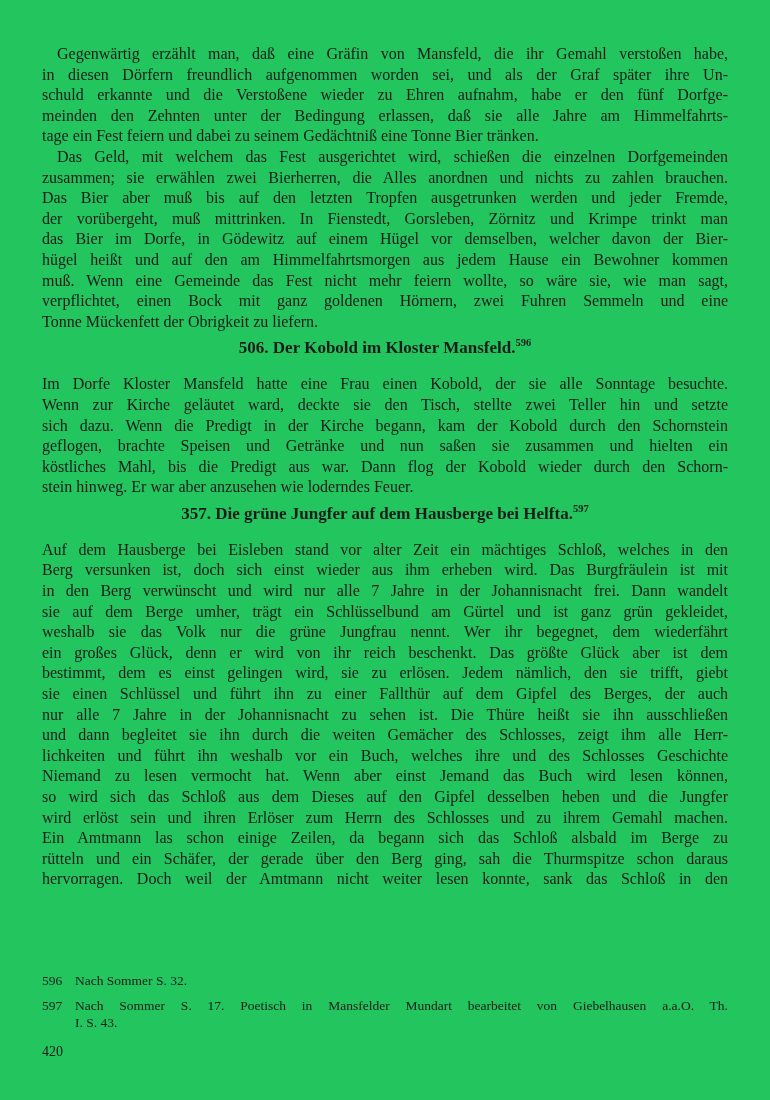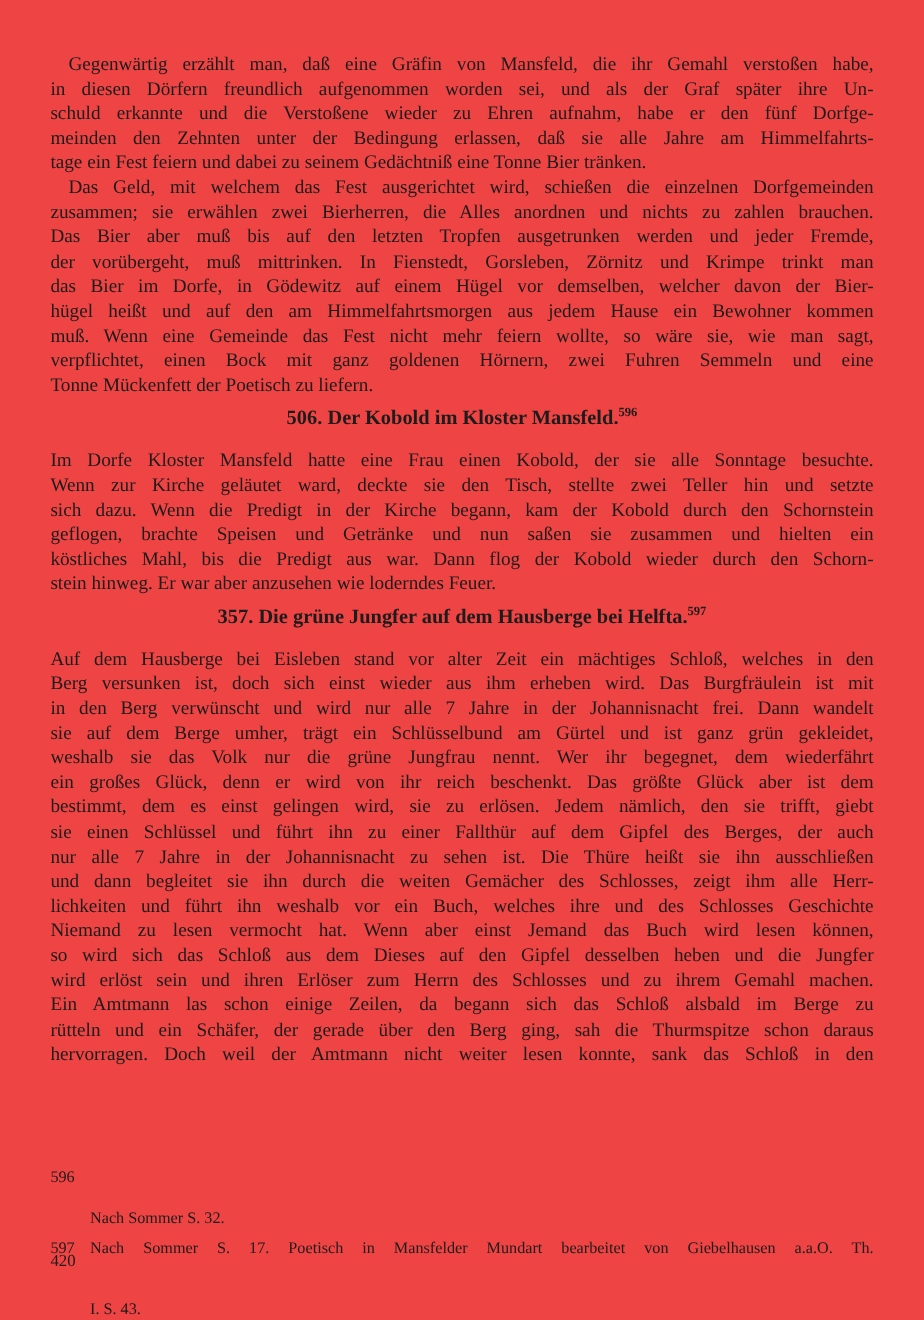--- a/index.html
+++ b/index.html
@@ -3,21 +3,21 @@
 <meta charset="utf-8">
 <style>
   html, body { margin: 0; padding: 0; }
   body {
     width: 770px; height: 1100px;
     background: #ffffff;
     font-family: "Liberation Serif", serif;
     color: #1c1c1c;
     overflow: hidden;
   }
-  .page { position: relative; width: 770px; height: 1100px; background: #ef4444; }
+  .page { position: relative; width: 770px; height: 1100px; background: #22c55e; }
   .text-block {
     position: absolute; left: 42px; top: 44px; width: 686px;
     font-size: 16px; line-height: 20.6px;
   }
   .paragraph { margin: 0; }
   .bodyline {
     text-align: justify;
     text-align-last: justify;
     white-space: normal;
   }
@@ -32,21 +32,21 @@
   }
   .heading sup { font-size: 10.5px; vertical-align: super; line-height: 0; }
   .footnotes {
     position: absolute; left: 42px; top: 972px; width: 686px;
     font-size: 13.5px; line-height: 17.5px;
   }
   .footnote { display: flex; margin-bottom: 7px; }
   .fn-num { flex: 0 0 33px; }
   .fn-body { flex: 1 1 auto; }
   .fn-line { text-align: justify; text-align-last: justify; }
-  .fn-line.lastline { text-align-last: left; margin-top: 34px; }
+  .fn-line.lastline { text-align-last: left; }
   .page-number {
     position: absolute; left: 42px; top: 1044px;
     font-size: 14px; line-height: 16px;
   }
 </style>
 </head>
 <body>
 
 <div class="page">
   <main class="text-block">
@@ -59,21 +59,21 @@
       </div>
       <div class="paragraph">
         <div class="bodyline indent">Das Geld, mit welchem das Fest ausgerichtet wird, schießen die einzelnen Dorfgemeinden</div>
         <div class="bodyline">zusammen; sie erwählen zwei Bierherren, die Alles anordnen und nichts zu zahlen brauchen.</div>
         <div class="bodyline">Das Bier aber muß bis auf den letzten Tropfen ausgetrunken werden und jeder Fremde,</div>
         <div class="bodyline">der vorübergeht, muß mittrinken. In Fienstedt, Gorsleben, Zörnitz und Krimpe trinkt man</div>
         <div class="bodyline">das Bier im Dorfe, in Gödewitz auf einem Hügel vor demselben, welcher davon der Bier-</div>
         <div class="bodyline">hügel heißt und auf den am Himmelfahrtsmorgen aus jedem Hause ein Bewohner kommen</div>
         <div class="bodyline">muß. Wenn eine Gemeinde das Fest nicht mehr feiern wollte, so wäre sie, wie man sagt,</div>
         <div class="bodyline">verpflichtet, einen Bock mit ganz goldenen Hörnern, zwei Fuhren Semmeln und eine</div>
-        <div class="bodyline lastline">Tonne Mückenfett der Poetisch zu liefern.</div>
+        <div class="bodyline lastline">Tonne Mückenfett der Obrigkeit zu liefern.</div>
       </div>
       <div class="heading"><span>506. Der Kobold im Kloster Mansfeld.</span><sup>596</sup></div>
       <div class="paragraph">
         <div class="bodyline">Im Dorfe Kloster Mansfeld hatte eine Frau einen Kobold, der sie alle Sonntage besuchte.</div>
         <div class="bodyline">Wenn zur Kirche geläutet ward, deckte sie den Tisch, stellte zwei Teller hin und setzte</div>
         <div class="bodyline">sich dazu. Wenn die Predigt in der Kirche begann, kam der Kobold durch den Schornstein</div>
         <div class="bodyline">geflogen, brachte Speisen und Getränke und nun saßen sie zusammen und hielten ein</div>
         <div class="bodyline">köstliches Mahl, bis die Predigt aus war. Dann flog der Kobold wieder durch den Schorn-</div>
         <div class="bodyline lastline">stein hinweg. Er war aber anzusehen wie loderndes Feuer.</div>
       </div>

